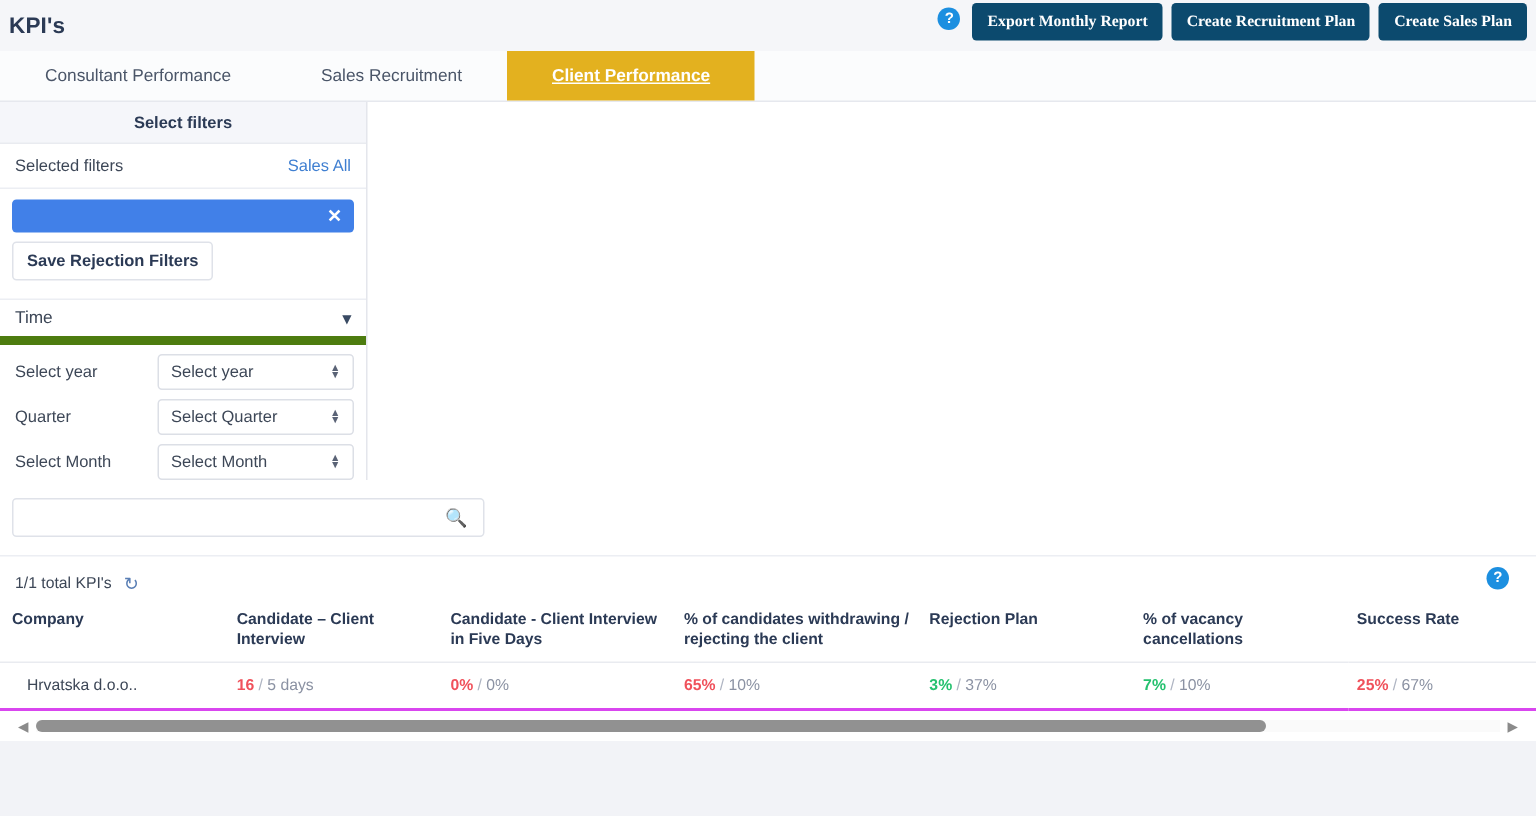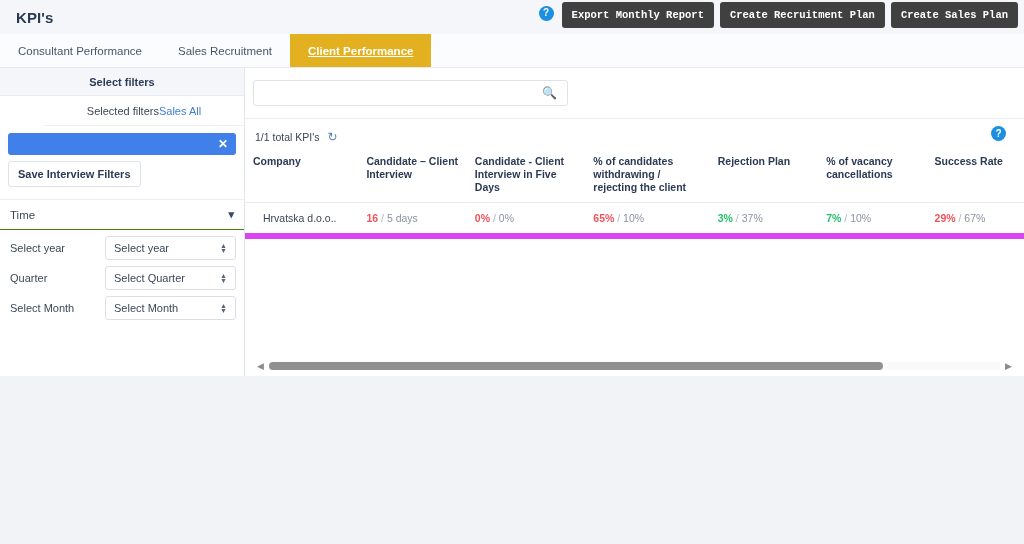--- a/index.html
+++ b/index.html
@@ -11,21 +11,21 @@
   }
   .page { width: 1024px; height: 544px; position: relative; background: #f2f3f7; }
 
   
   .topbar {
     position: relative;
     height: 34px;
     background: #f5f6f9;
     display: flex;
     align-items: center;
-    padding-left: 16px;
+    padding-left: 6px;
   }
   .app-title {
     font-size: 15px;
     font-weight: bold;
     color: #2b3a55;
     letter-spacing: .1px;
   }
   .top-actions {
     position: absolute;
     right: 6px;
@@ -40,60 +40,61 @@
     background: #1c8fe0;
     color: #fff;
     font-size: 10px;
     font-weight: bold;
     display: flex; align-items: center; justify-content: center;
     line-height: 1;
     margin-right: 2px;
     margin-bottom: 4px;
   }
   .btn-blue {
-    background: #404040;
+    background: #0c4a6e;
     color: #fff;
     border: none;
     border-radius: 3px;
-    font-family: Liberation Mono, monospace;
+    font-family: Liberation Serif, serif;
     font-size: 10.5px;
     font-weight: bold;
     padding: 7px 10px;
     cursor: pointer;
     white-space: nowrap;
   }
 
   
   .tabs {
     height: 34px;
     background: #fbfcfd;
     border-bottom: 1px solid #e6e8ee;
     display: flex;
     align-items: stretch;
   }
   .tab {
     display: flex; align-items: center;
-    padding: 0 18px;
+    padding: 0 30px;
     font-size: 11.5px;
     color: #4a5568;
     cursor: pointer;
     white-space: nowrap;
   }
   .tab.active {
     background: #e3b11f;
     color: #ffffff;
     font-weight: bold;
     text-decoration: underline;
   }
 
   
   .body-wrap {
     display: flex;
     height: 308px;
     background: #ffffff;
+    flex-direction: column;
   }
 
   
   .sidebar {
     width: 245px;
     flex: 0 0 245px;
     background: #ffffff;
     border-right: 1px solid #e4e6ec;
     display: flex;
     flex-direction: column;
@@ -101,23 +102,22 @@
   .sidebar-head {
     height: 28px;
     background: #f5f6fa;
     border-bottom: 1px solid #e9ebf0;
     display: flex; align-items: center; justify-content: center;
     font-size: 11px; font-weight: bold; color: #2b3a55;
   }
   .selected-filters-row {
     height: 30px;
     padding: 0 10px;
-    display: flex; align-items: center; justify-content: center;
+    display: flex; align-items: center; justify-content: space-between;
     border-bottom: 1px solid #eceef3;
-    margin-left: 44px;
   }
   .selected-filters-label { font-size: 11px; color: #3d4757; }
   .clear-all { font-size: 11px; color: #3f7fd1; cursor: pointer; }
 
   .chip-area { padding: 7px 8px 0 8px; }
   .chip {
     height: 22px;
     background: #4180e8;
     border-radius: 3px;
     display: flex; align-items: center; justify-content: space-between;
@@ -138,21 +138,21 @@
     font-weight: bold;
     padding: 6px 9px;
     cursor: pointer;
   }
 
   .section-divider { height: 1px; background: #eceef3; margin-top: 12px; }
   .time-row {
     height: 30px;
     padding: 0 10px;
     display: flex; align-items: center; justify-content: space-between;
-    border-bottom: 1px solid #4d7c0f;
+    border-bottom: 6px solid #4d7c0f;
     cursor: pointer;
   }
   .time-label { font-size: 11.5px; color: #3d4757; }
   .chev { color: #394a63; font-size: 11px; font-weight: bold; }
 
   .filter-field {
     display: flex; align-items: center;
     padding: 6px 8px 0 10px;
   }
   .filter-field-label {
@@ -243,21 +243,21 @@
     padding: 6px 6px 8px 6px;
     vertical-align: top;
     border-bottom: 1px solid #e9ebf0;
     line-height: 1.25;
   }
   table.kpi thead th:first-child { padding-left: 8px; }
   table.kpi tbody td {
     font-size: 10.5px;
     color: #8b92a3;
     padding: 9px 6px;
-    border-bottom: 6px solid #d946ef;
+    border-bottom: 2px solid #d946ef;
     vertical-align: middle;
   }
   table.kpi tbody td:first-child { padding-left: 18px; color: #3d4757; }
   .val-bad { color: #f0515b; font-weight: bold; }
   .val-good { color: #25c16f; font-weight: bold; }
   .val-sep { color: #aeb4c2; }
 
   .hscroll {
     height: 20px;
     display: flex; align-items: center;
@@ -316,21 +316,21 @@
       </div>
 
       <div class="chip-area">
         <div class="chip">
           <span></span>
           <span class="chip-x">✕</span>
         </div>
       </div>
 
       <div class="save-filters-wrap">
-        <button class="btn-save-filters">Save Interview Filters</button>
+        <button class="btn-save-filters">Save Rejection Filters</button>
       </div>
 
       <div class="section-divider"></div>
 
       <div class="time-row">
         <span class="time-label">Time</span>
         <span class="chev">▾</span>
       </div>
 
       <div class="filter-field">
@@ -416,21 +416,21 @@
               <td>
                 <span class="val-bad">65%</span><span class="val-sep"> / </span><span>10%</span>
               </td>
               <td>
                 <span class="val-good">3%</span><span class="val-sep"> / </span><span>37%</span>
               </td>
               <td>
                 <span class="val-good">7%</span><span class="val-sep"> / </span><span>10%</span>
               </td>
               <td>
-                <span class="val-bad">29%</span><span class="val-sep"> / </span><span>67%</span>
+                <span class="val-bad">25%</span><span class="val-sep"> / </span><span>67%</span>
               </td>
             </tr>
           </tbody>
         </table>
       </div>
 
       <div class="hscroll">
         <span class="hscroll-arrow">◀</span>
         <div class="hscroll-track">
           <div class="hscroll-thumb" style="width: 84%;"></div>

